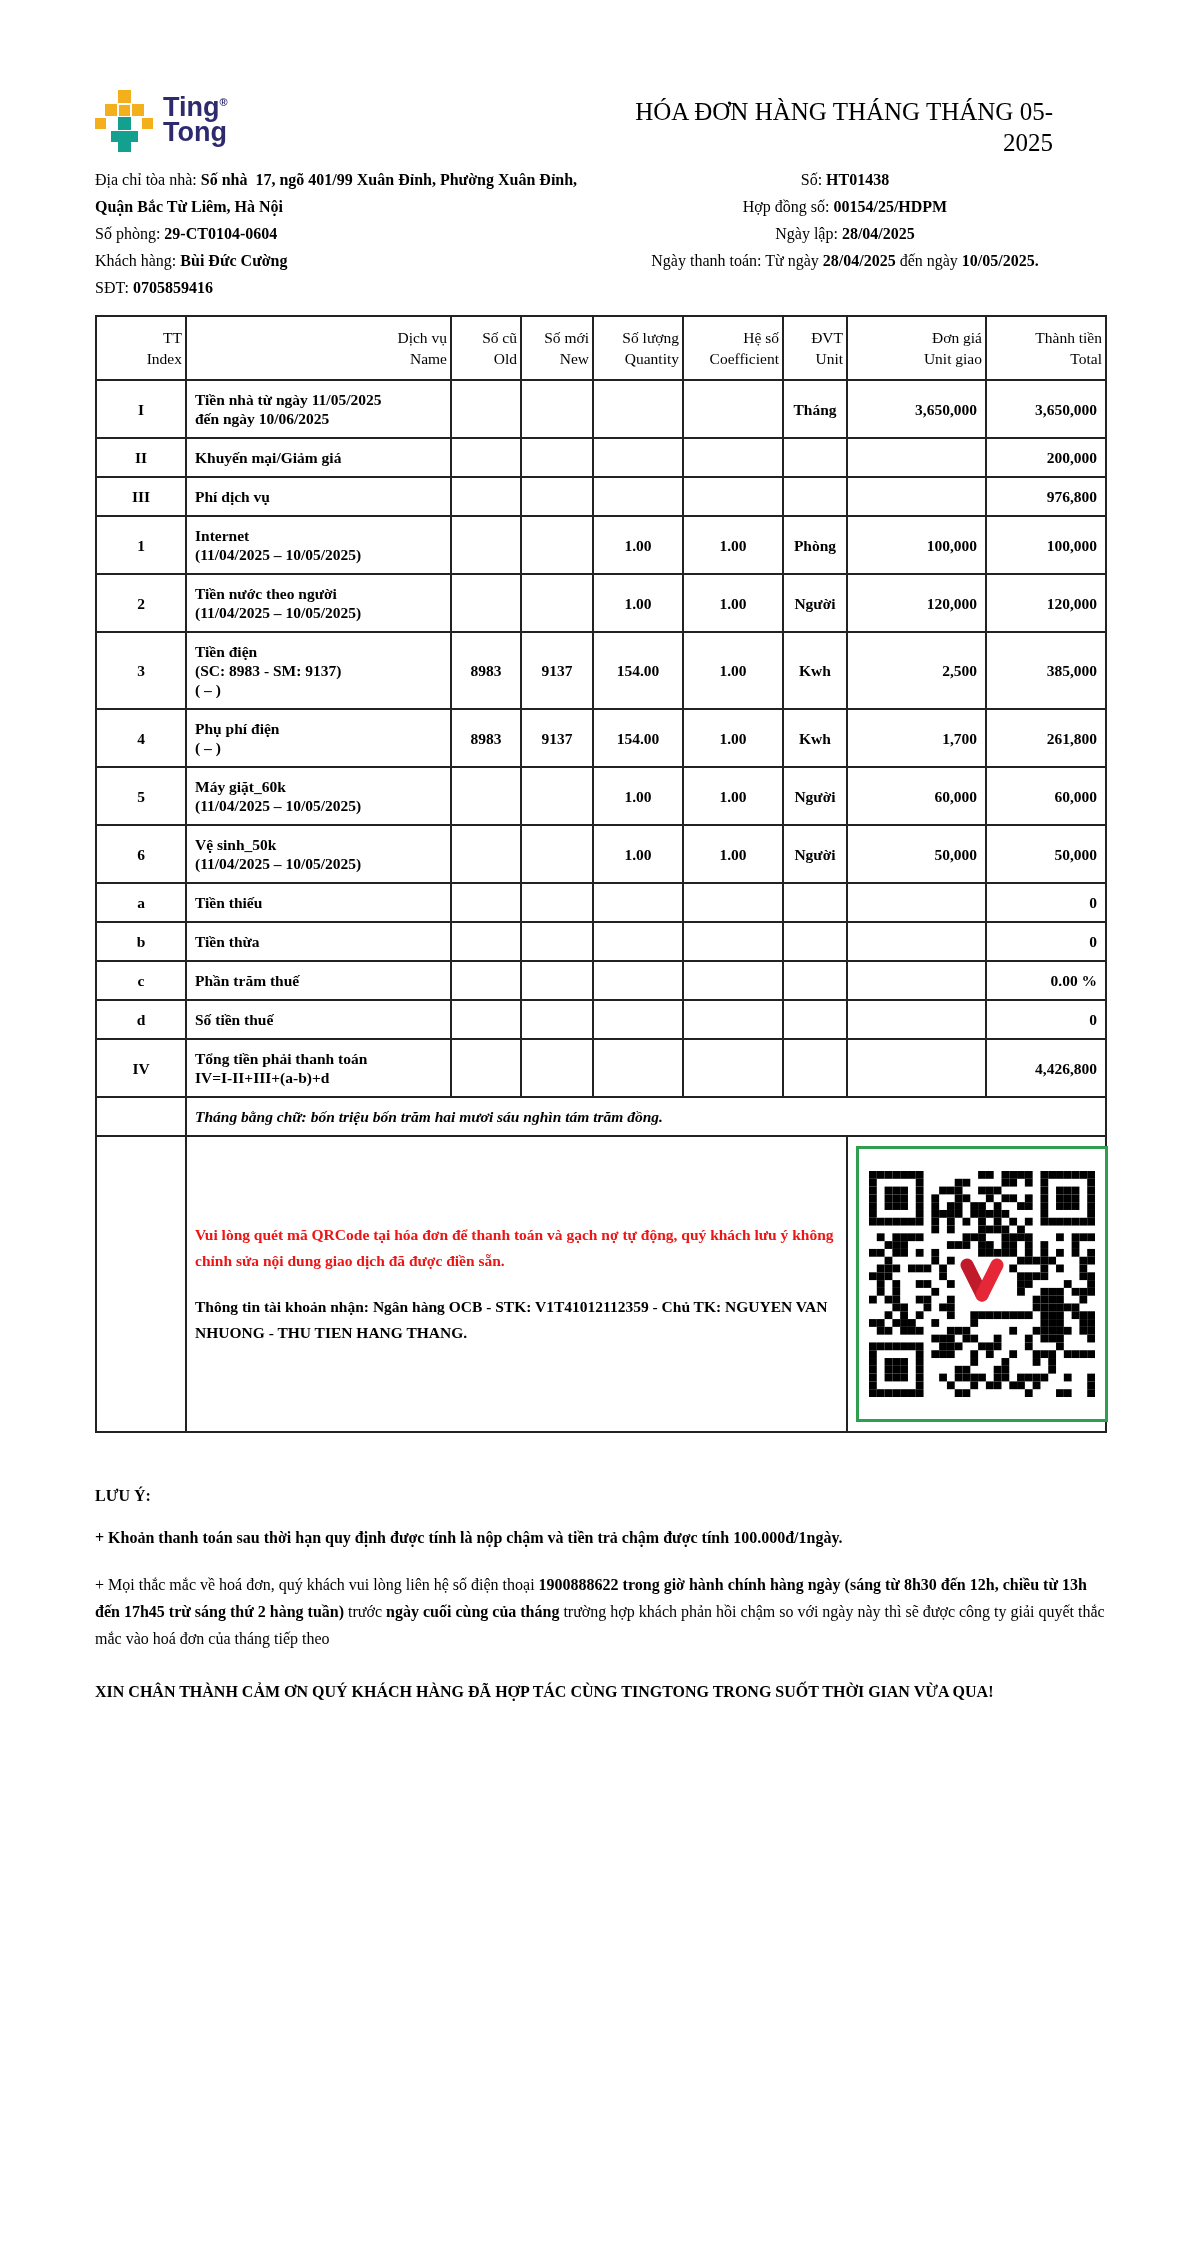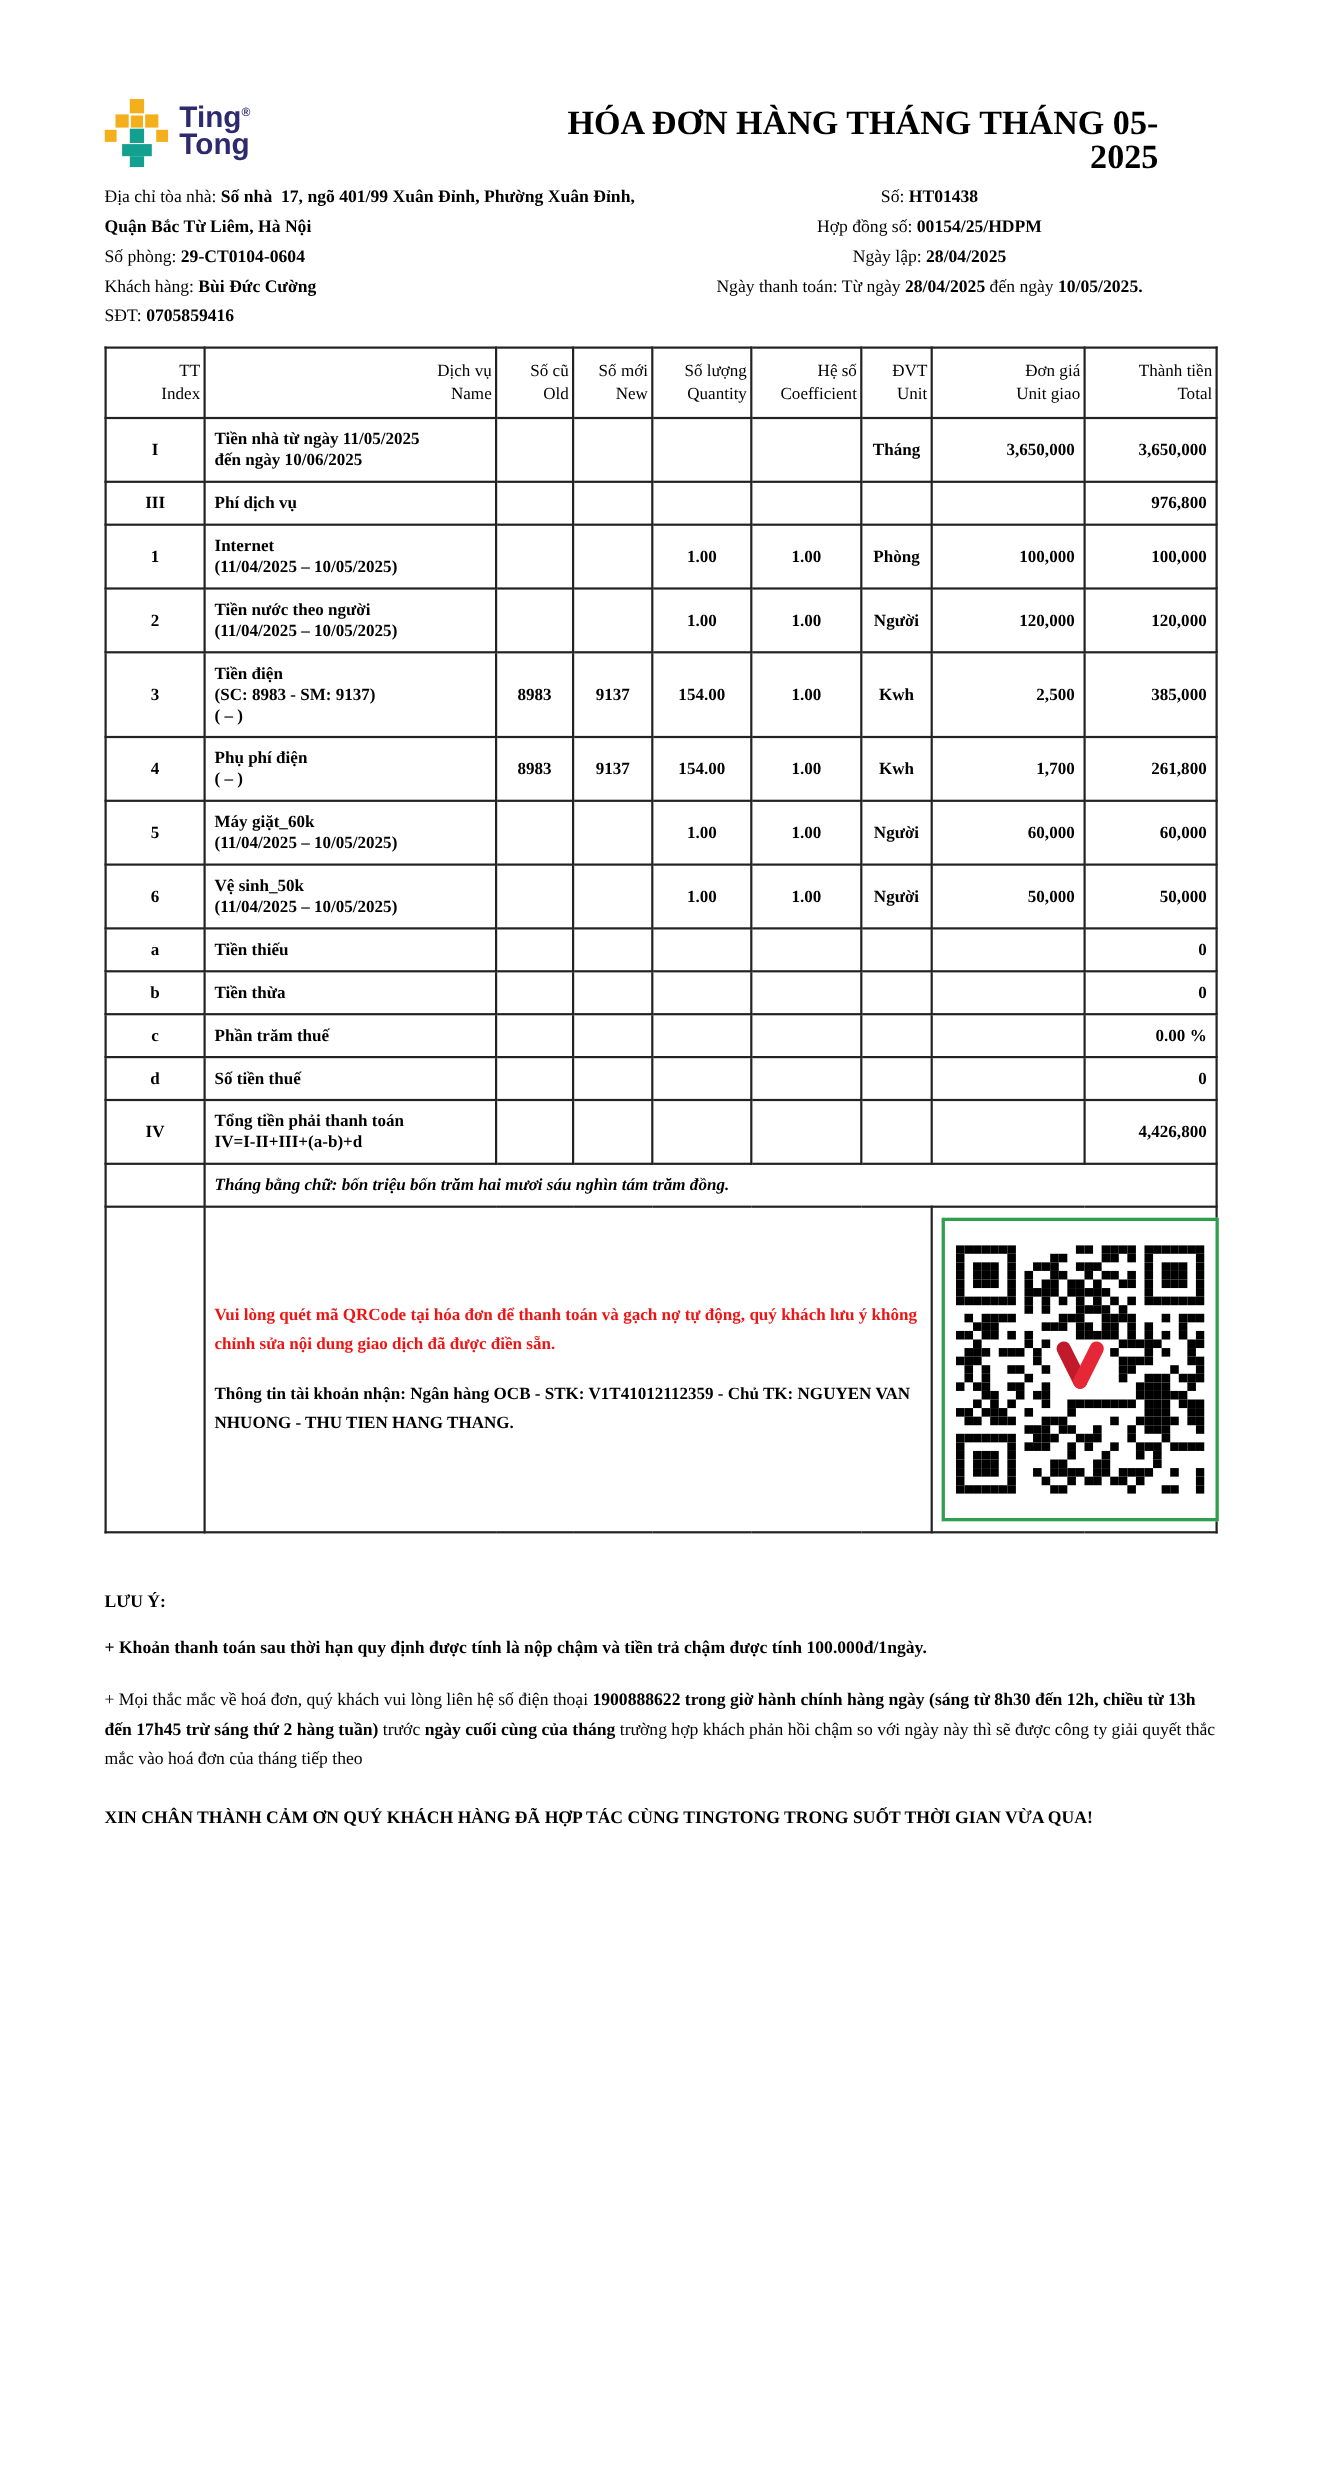--- a/index.html
+++ b/index.html
@@ -4,21 +4,21 @@
 <style>
   html,body{margin:0;padding:0;background:#fff;}
   body{width:1200px;min-height:2259px;font-family:"Liberation Serif",serif;color:#000;-webkit-font-smoothing:antialiased;}
   .page{box-sizing:border-box;width:1200px;padding:90px 95px 40px 95px;}
 
   
   .top{display:flex;align-items:flex-start;}
   .logo{display:flex;align-items:flex-start;gap:10px;height:64px;}
   .logo-text{font-family:"Liberation Sans",sans-serif;font-weight:bold;font-size:27px;line-height:25px;color:#2d2a6e;}
   .reg{font-size:11px;vertical-align:super;font-weight:bold;}
-  .title{flex:1;margin:6px 52px 0 0;text-align:right;font-size:31px;line-height:31px;font-weight:bold;white-space:pre-line;}
+  .title{flex:1;margin:6px 52px 0 0;text-align:right;font-size:25px;line-height:31px;font-weight:normal;white-space:pre-line;}
 
   .info{display:flex;margin-top:8px;font-size:16px;}
   .info-left{width:490px;line-height:27px;}
   .info-right{flex:1;text-align:center;line-height:27px;}
   .b{font-weight:bold;}
   .vv{font-weight:bold;white-space:pre-wrap;}
 
   
   table.inv{border-collapse:collapse;width:1010px;margin-top:14px;font-size:15.5px;table-layout:fixed;}
   table.inv th,table.inv td{border:2px solid #222;box-sizing:border-box;}
@@ -132,20 +132,31 @@
         <td class="c">I</td>
         <td class="l pre">Tiền nhà từ ngày 11/05/2025
 đến ngày 10/06/2025</td>
         <td class="c"></td>
         <td class="c"></td>
         <td class="c"></td>
         <td class="c"></td>
         <td class="c">Tháng</td>
         <td class="r">3,650,000</td>
         <td class="r">3,650,000</td>
+      </tr>
+      <tr>
+        <td class="c">II</td>
+        <td class="l pre">Khuyến mại/Giảm giá</td>
+        <td class="c"></td>
+        <td class="c"></td>
+        <td class="c"></td>
+        <td class="c"></td>
+        <td class="c"></td>
+        <td class="r"></td>
+        <td class="r">200,000</td>
       </tr>
       <tr>
         <td class="c">III</td>
         <td class="l pre">Phí dịch vụ</td>
         <td class="c"></td>
         <td class="c"></td>
         <td class="c"></td>
         <td class="c"></td>
         <td class="c"></td>
         <td class="r"></td>

